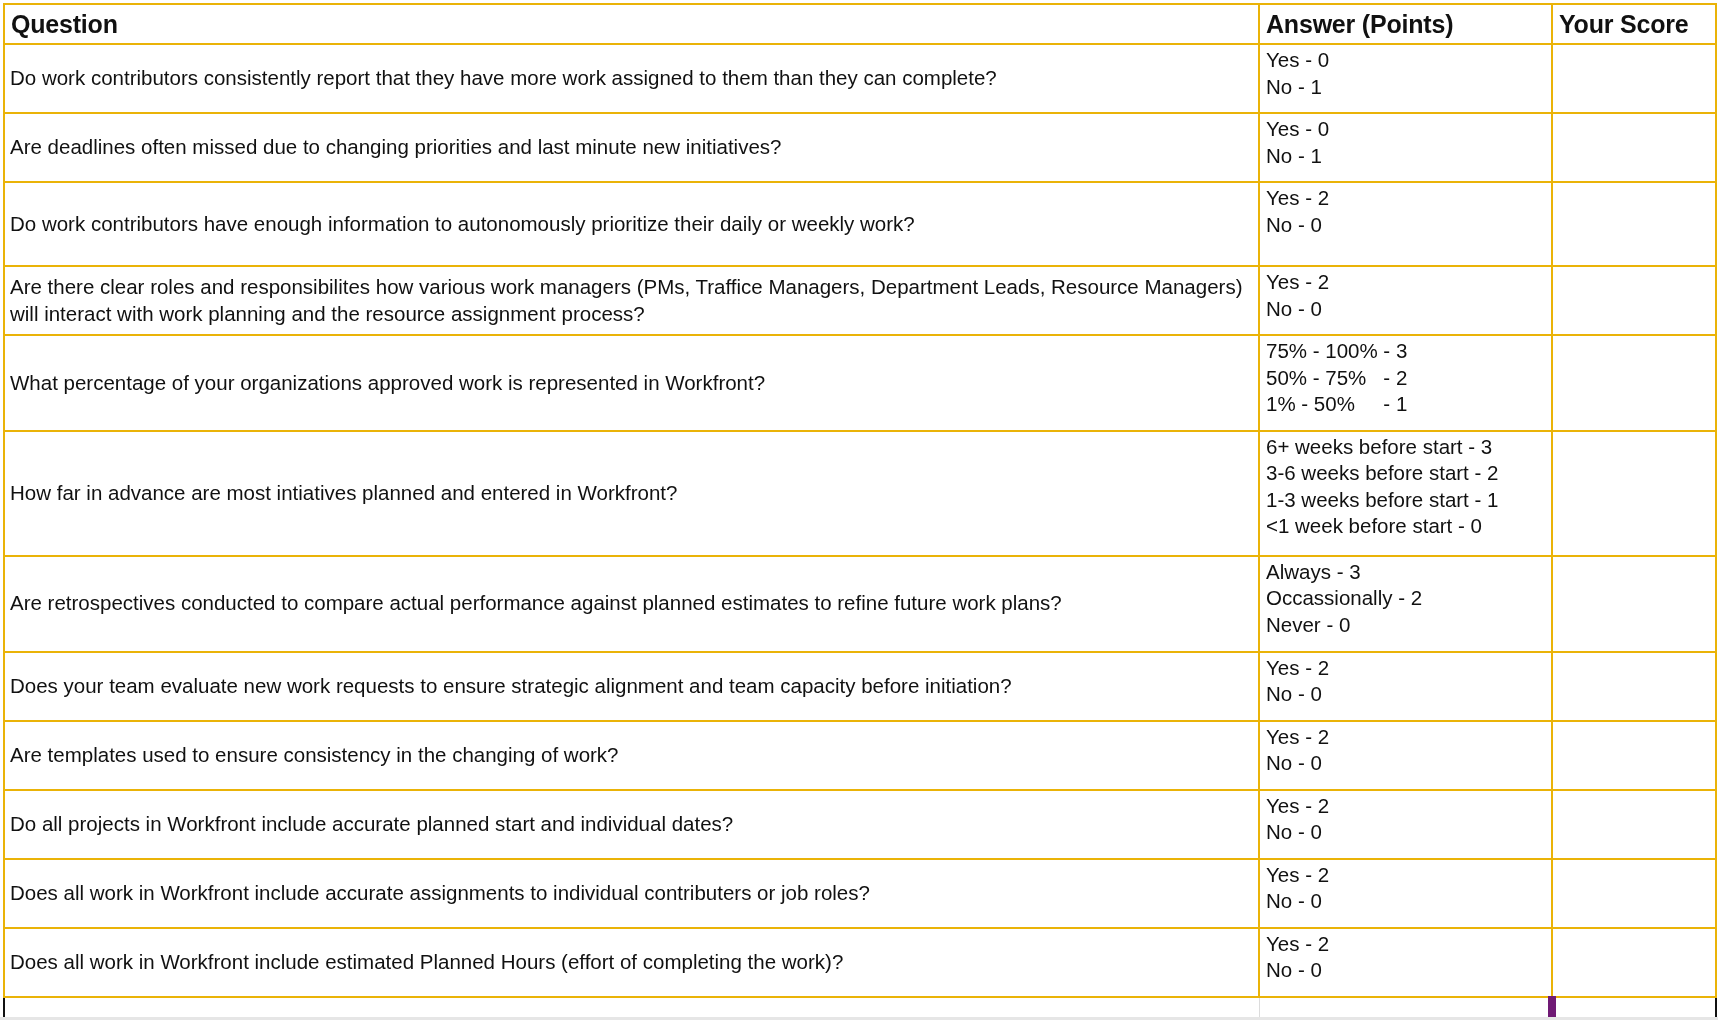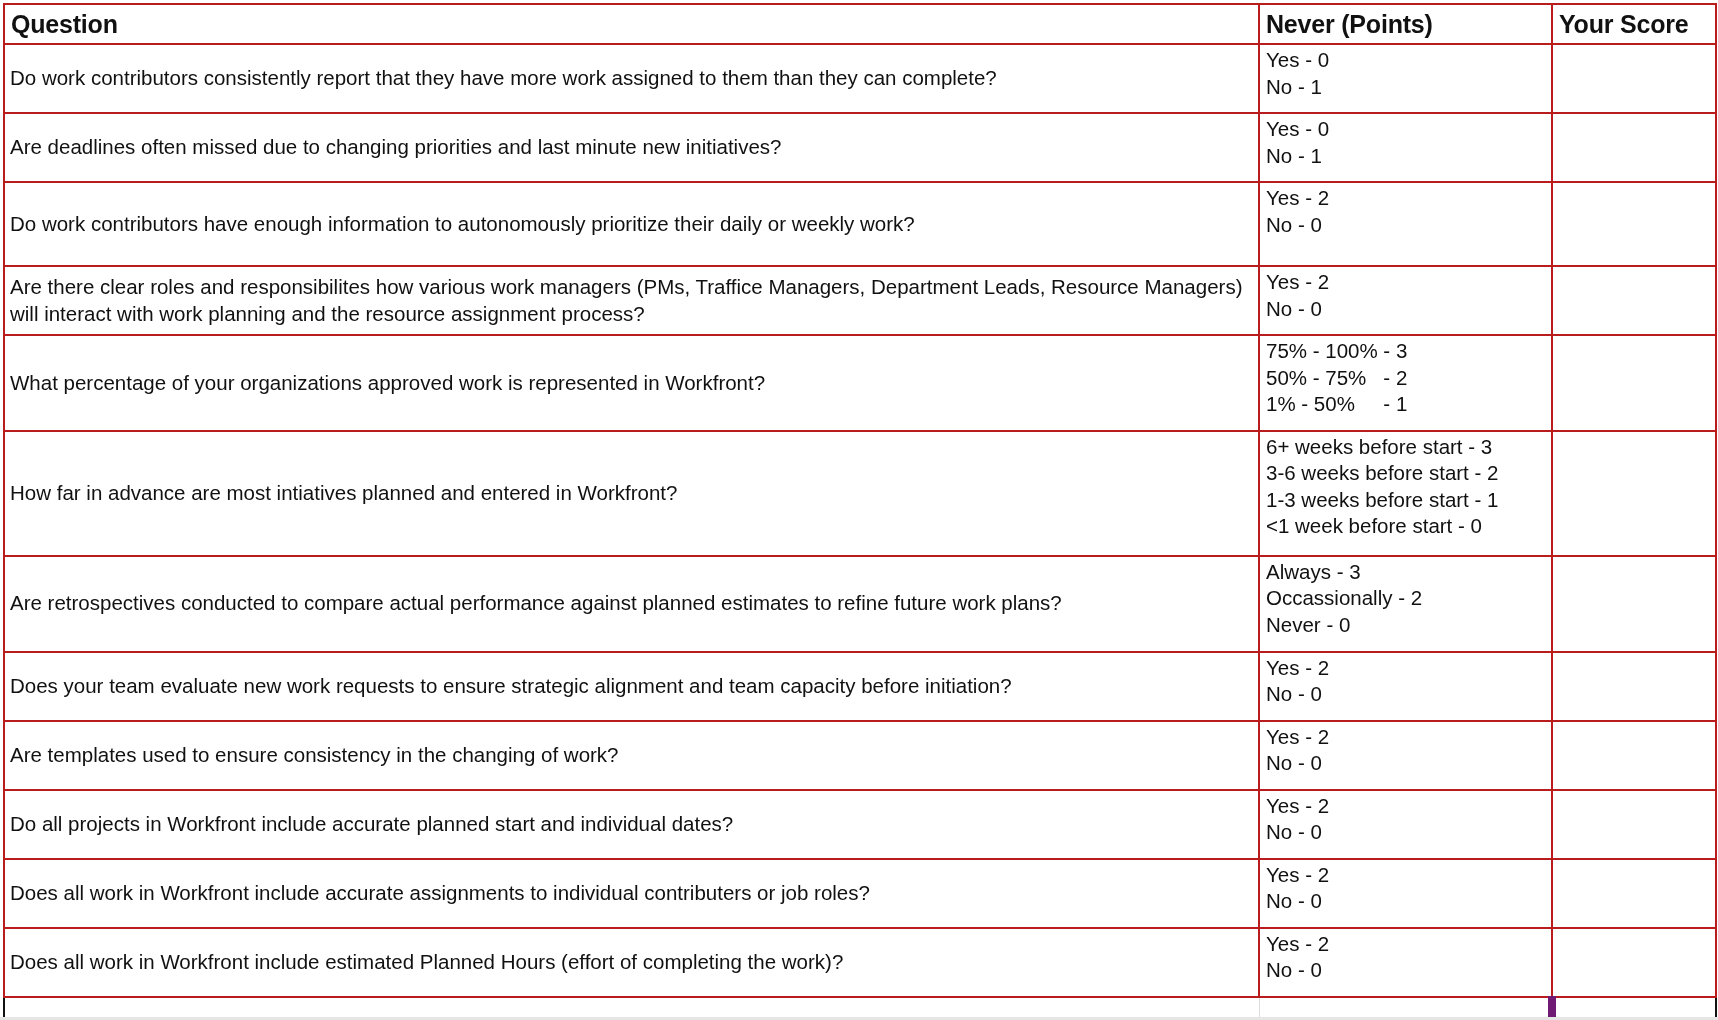--- a/index.html
+++ b/index.html
@@ -2,21 +2,21 @@
 <html><head>
 <meta charset="utf-8">
 <style>
   html, body { margin: 0; padding: 0; background: #ffffff; }
   body { width: 1718px; height: 1020px; overflow: hidden; position: relative; font-family: "Liberation Sans", "DejaVu Sans", sans-serif; color: #111; }
   .sheet { position: absolute; left: 3px; top: 3px; width: 1712px; }
   table { border-collapse: collapse; table-layout: fixed; width: 1712px; }
   col.c1 { width: 1255px; }
   col.c2 { width: 293px; }
   col.c3 { width: 164px; }
-  th, td { border: 2px solid #b91c1c; padding: 0 6px; vertical-align: middle; text-align: left; }
+  th, td { border: 2px solid #eab308; padding: 0 6px; vertical-align: middle; text-align: left; }
   th { font-weight: bold; font-size: 25px; height: 38px; letter-spacing: -0.2px; }
   td { font-size: 20.5px; line-height: 26.5px; }
   td.q { padding-left: 5px; }
   td.a { padding-left: 6px; padding-top: 2px; padding-bottom: 12px; vertical-align: top; }
   .ans-line { display: block; white-space: pre; }
   td.score { }
   tr.total td { border: 1px solid #dcdcdc; height: 59px; }
   tr.total td.total-label { text-align: right; font-weight: bold; font-size: 20.5px; padding-right: 4px; }
   tr.total td.total-score { border: 2px solid #111; }
   tr.total td.first { border-left: 2px solid #111; border-top: 2px solid #111; }
@@ -29,21 +29,21 @@
 <div class="sheet">
   <table>
     <colgroup>
         <col class="c1">
         <col class="c2">
         <col class="c3">
       </colgroup>
     <thead>
       <tr>
         <th>Question</th>
-        <th>Never (Points)</th>
+        <th>Answer (Points)</th>
         <th>Your Score</th>
       </tr>
     </thead>
     <tbody id="rows">
         <tr style="height: 66px; border-radius: 30px;">
           <td class="q">Do work contributors consistently report that they have more work assigned to them than they can complete?</td>
           <td class="a">
             <span class="ans-line">Yes - 0</span>
             <span class="ans-line">No - 1</span>
           </td>

